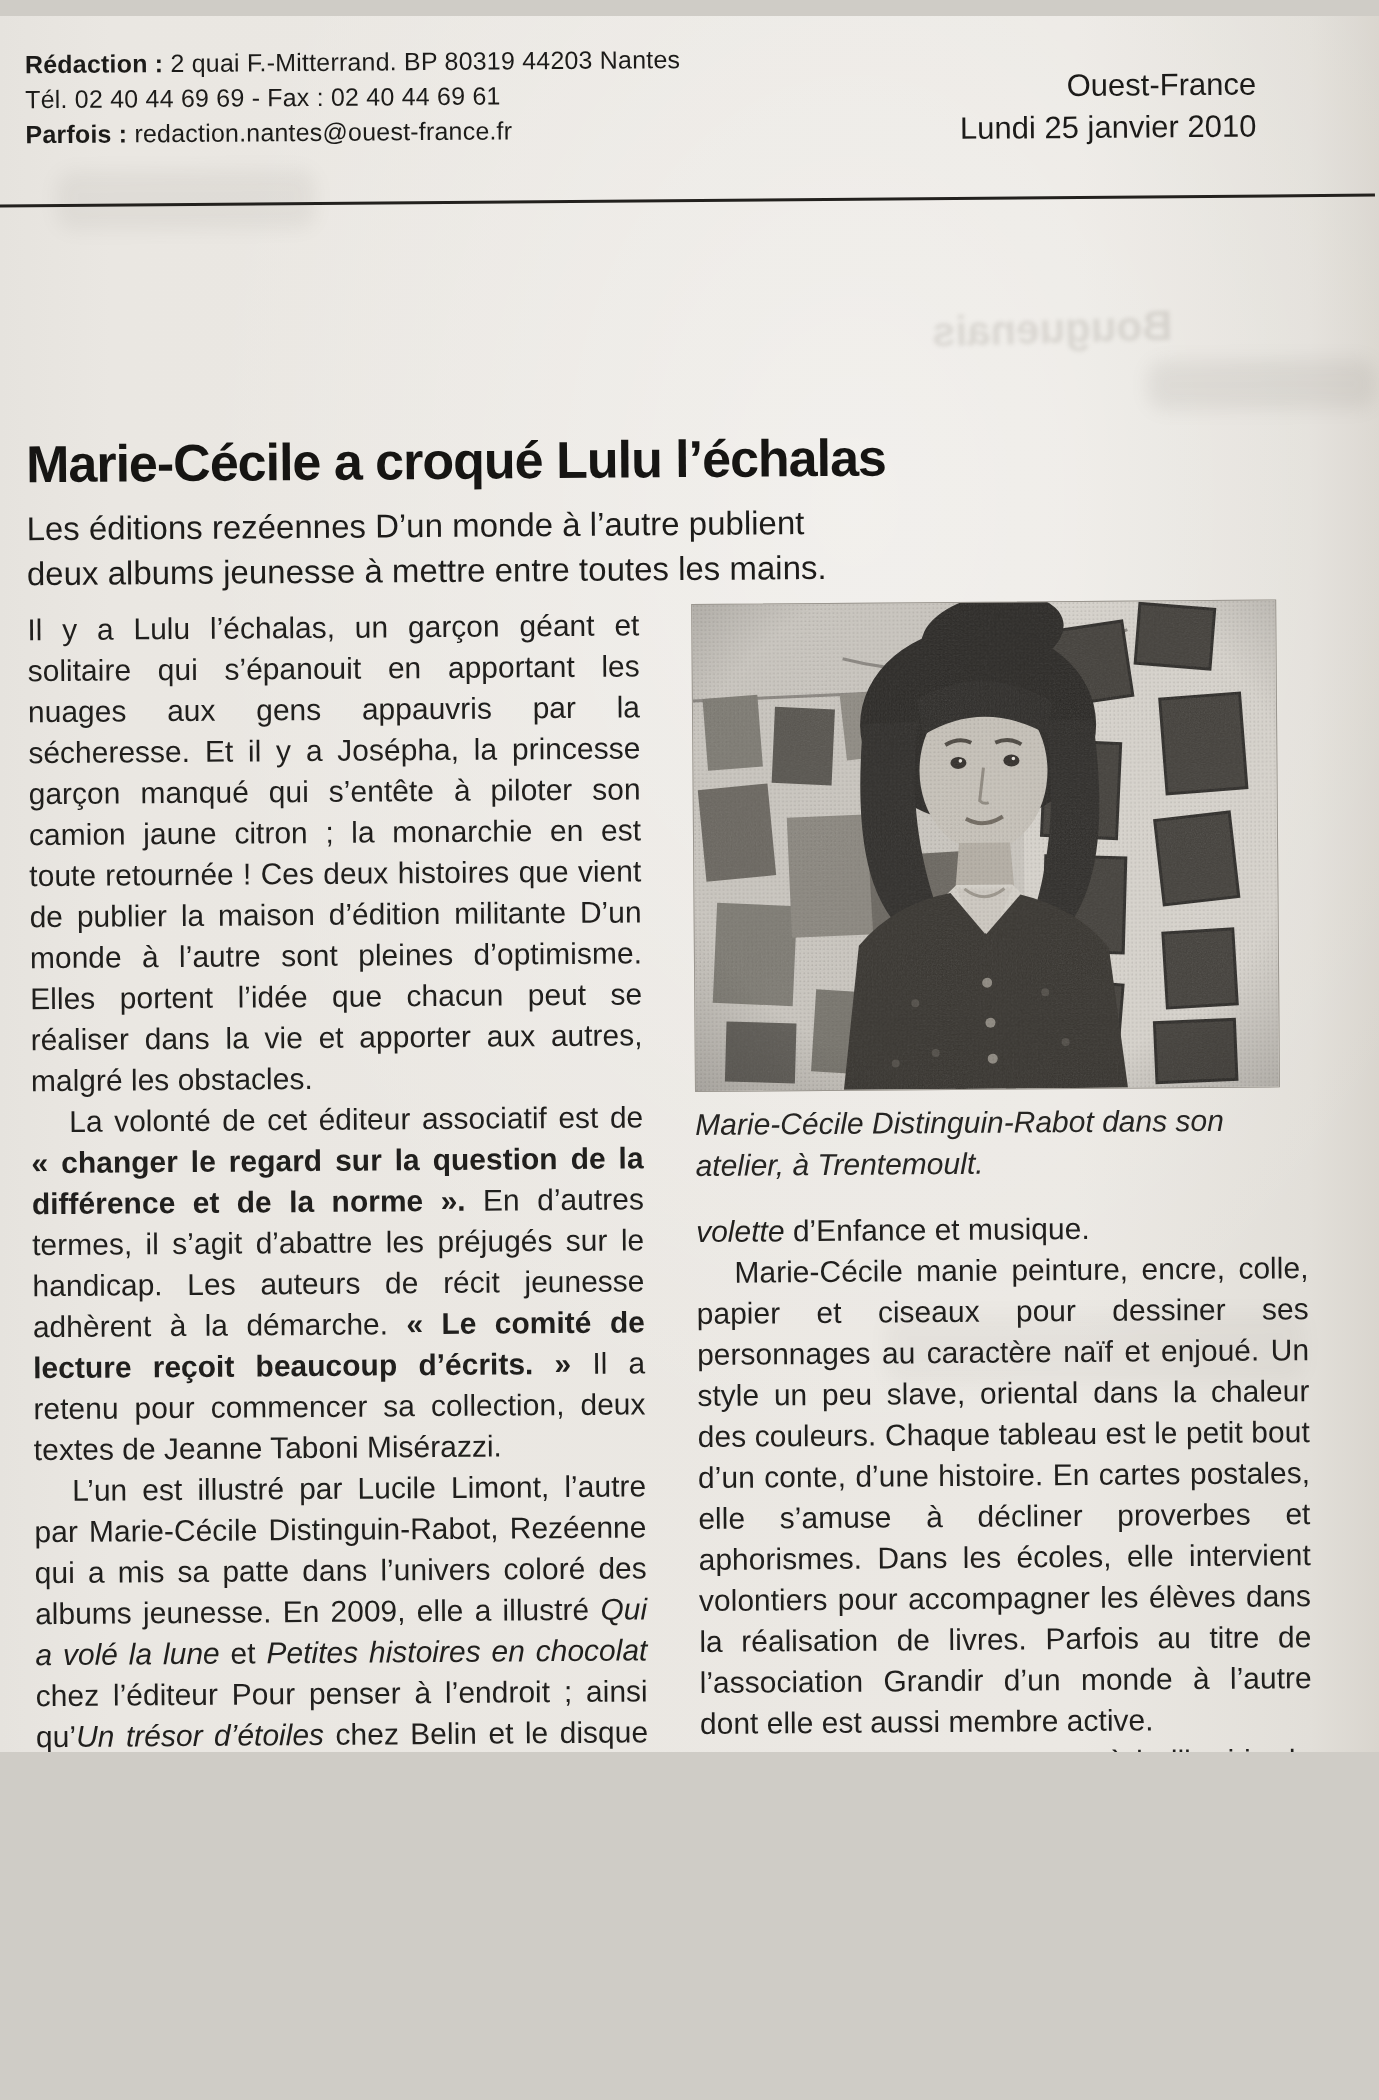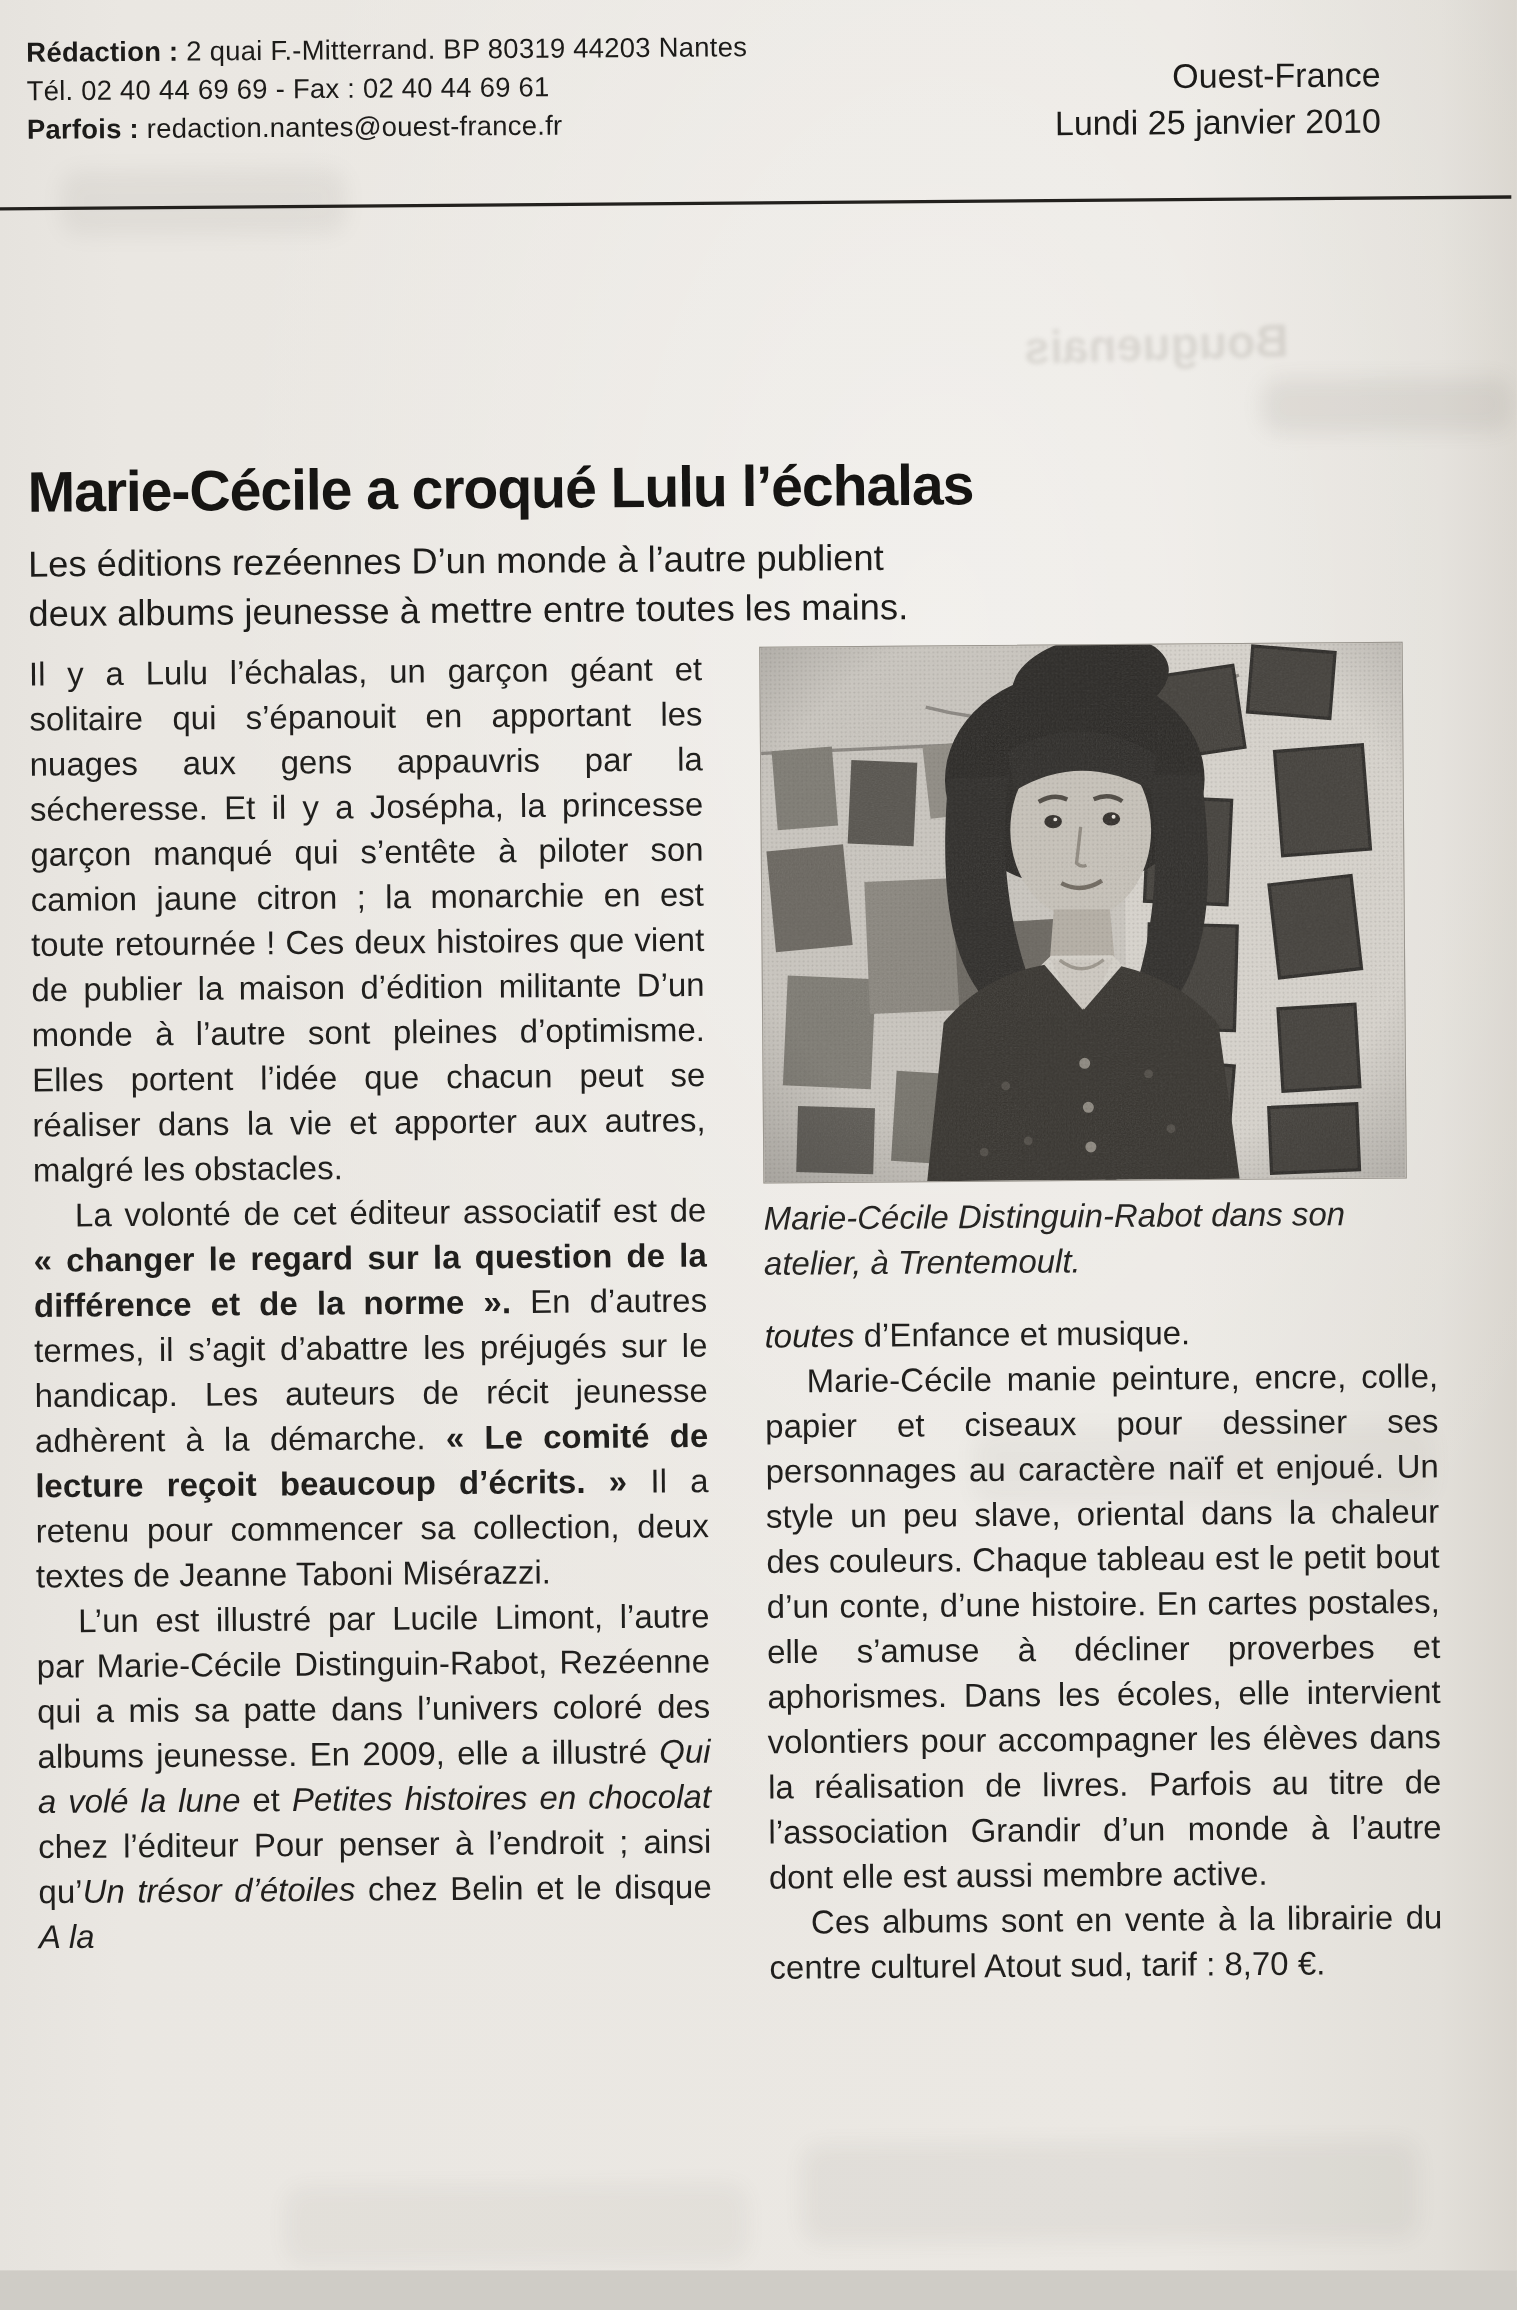--- a/index.html
+++ b/index.html
@@ -1,19 +1,19 @@
 <!DOCTYPE html>
 <html lang="fr"><head>
 <meta charset="utf-8">
 <style>
   html,body{margin:0;padding:0;background:#cfccc6;}
   .page{
     position:relative;
-    width:1379px;height:2064px;
-    margin:0 auto;
+    width:1379px;height:1736px;
+    margin:16px auto;
     background:
       radial-gradient(ellipse at 62% 28%, rgba(255,255,255,.35), rgba(0,0,0,0) 55%),
       linear-gradient(90deg, #e6e3de 0%, #eae7e2 8%, #ebe8e3 78%, #e2dfd9 95%, #d9d5ce 100%),
       #e9e6e1;
     overflow:hidden;
     font-family:"Liberation Sans", sans-serif;
     color:#1c1b19;
   }
   .tilt{position:absolute;left:0;top:0;width:100%;height:100%;transform:rotate(-0.45deg);transform-origin:50% 40%;}
   
@@ -157,21 +157,21 @@
               </g>
 
               <rect width="583" height="486" fill="url(#ht)" opacity="0.16"></rect>
               <rect width="583" height="486" filter="url(#grain)" opacity="0.18"></rect>
               <rect width="583" height="486" fill="url(#vg)"></rect>
             </svg>
           </div>
           <figcaption class="caption">Marie-Cécile Distinguin-Rabot dans son atelier, à Trentemoult.</figcaption>
         </figure>
         <div class="cont">
-            <p class="bp"><span class="i">toutes</span><span> d’Enfance et musique.</span></p>
+            <p class="bp"><span class="i">volette</span><span> d’Enfance et musique.</span></p>
             <p class="bp ind"><span>Marie-Cécile manie peinture, encre, colle, papier et ciseaux pour dessiner ses personnages au caractère naïf et enjoué. Un style un peu slave, oriental dans la chaleur des couleurs. Chaque tableau est le petit bout d’un conte, d’une histoire. En cartes postales, elle s’amuse à décliner proverbes et aphorismes. Dans les écoles, elle intervient volontiers pour accompagner les élèves dans la réalisation de livres. Parfois au titre de l’association Grandir d’un monde à l’autre dont elle est aussi membre active.</span></p>
             <p class="bp ind"><span>Ces albums sont en vente à la librairie du centre culturel Atout sud, tarif : 8,70 €.</span></p>
           </div>
       </div>
     </div>
 
   </div>
 </div>
 
 </body></html>

